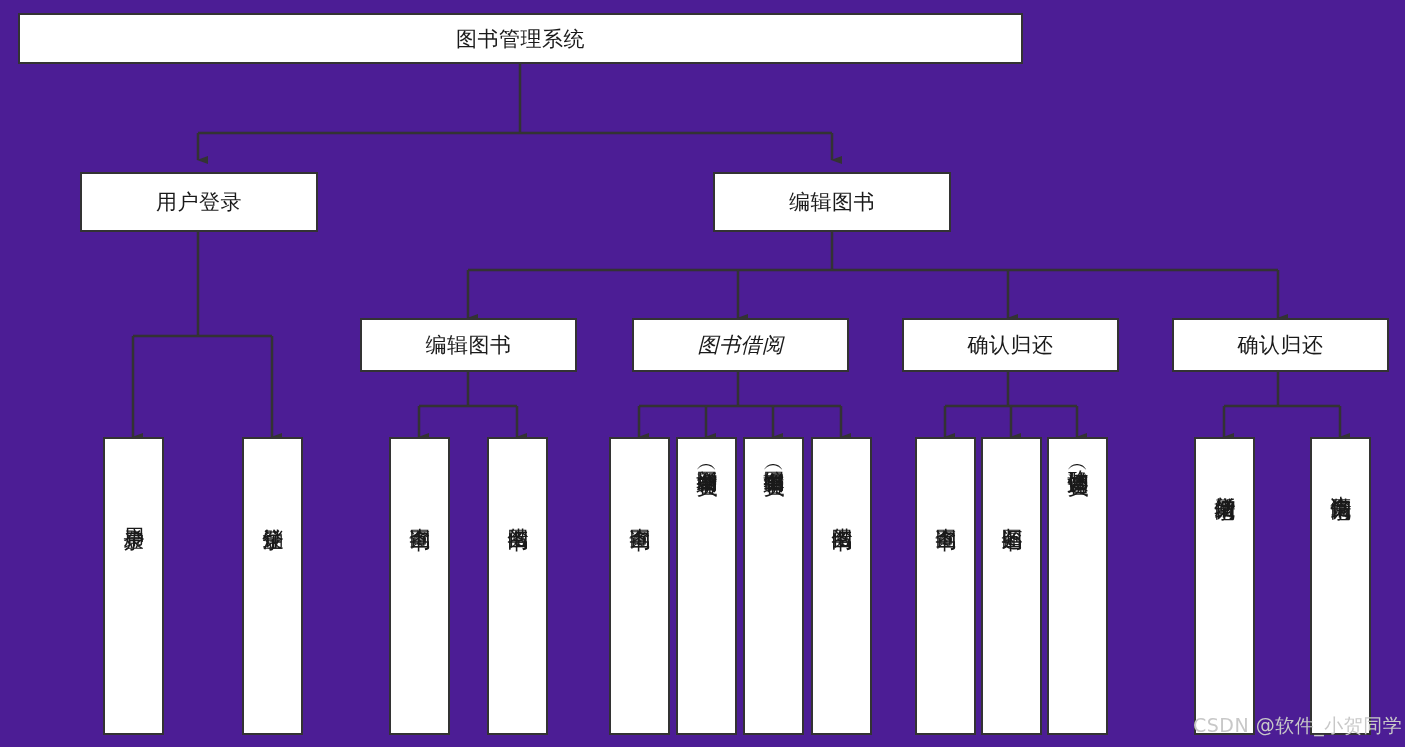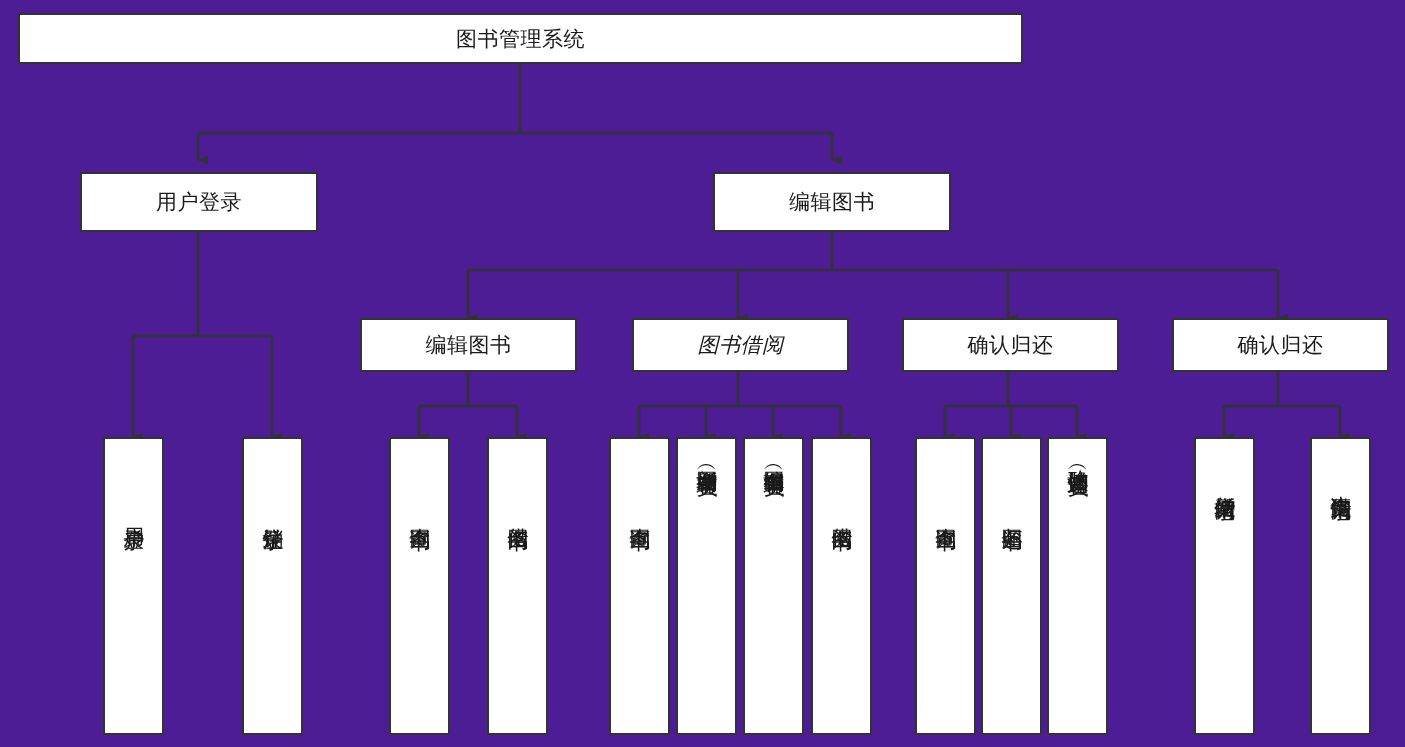--- a/index.html
+++ b/index.html
@@ -186,14 +186,15 @@
     <span class="vtext">确认归还（管理员）</span>
   </div>
 
   <div class="node vert padmid" style="left:1194px; top:437px; width:61px; height:298px;">
     <span class="vtext">新增借阅记录</span>
   </div>
   <div class="node vert padmid" style="left:1310px; top:437px; width:61px; height:298px;">
     <span class="vtext">查询借阅记录</span>
   </div>
 
+  <div class="watermark" style="left:1193px; top:713px;">CSDN @软件_小贺同学</div>
 
 </div>
 
 </body></html>

